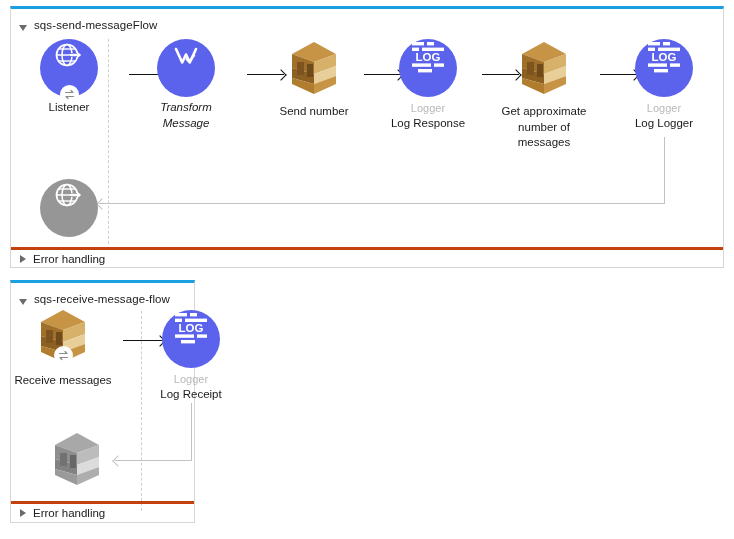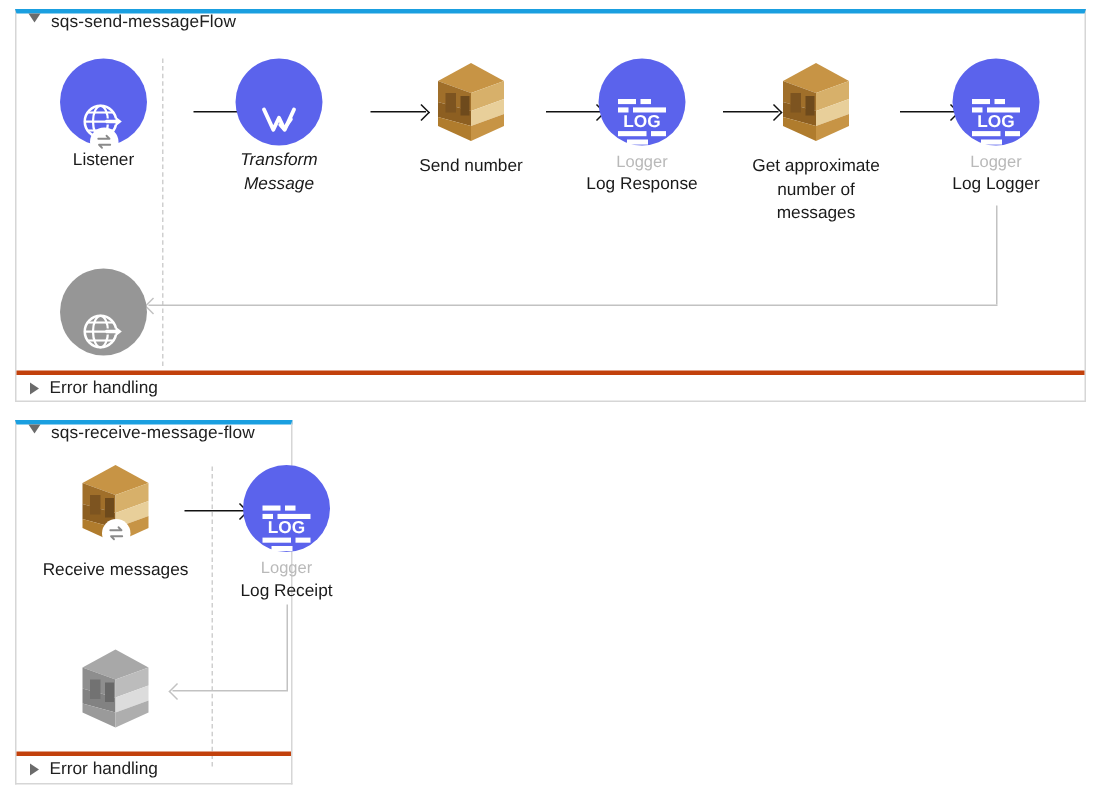--- a/index.html
+++ b/index.html
@@ -16,21 +16,21 @@
     border:1px solid #d6d6d6;
     border-top:3px solid #1a9fe0;
     box-sizing:border-box;
   }
   #flow-1{left:10px;top:6px;width:714px;height:262px;}
   #flow-2{left:10px;top:280px;width:185px;height:243px;}
 
   .flow-header{
     position:absolute;left:0;top:0;
     height:22px;width:100%;
-    display:flex;align-items:flex-start;
+    display:flex;align-items:flex-end;
     padding-left:8px;box-sizing:border-box;
   }
   .tri-down{
     width:0;height:0;
     border-left:4.5px solid transparent;
     border-right:4.5px solid transparent;
     border-top:6px solid #6b6b6b;
     margin-right:7px;
   }
   .tri-right{
@@ -58,21 +58,21 @@
     position:absolute;
     width:110px;
     margin-left:-55px;
     text-align:center;
     pointer-events:auto;
   }
   .node .circle{
     width:58px;height:58px;border-radius:50%;
     margin:0 auto;
     background:#5b63ec;
-    display:flex;align-items:flex-end;justify-content:center;
+    display:flex;align-items:flex-start;justify-content:center;
     position:relative;
   }
   .node .circle.gray{background:#969696;}
   .node .plainicon{
     width:62px;height:62px;margin:0 auto;position:relative;
     display:flex;align-items:center;justify-content:center;
   }
   .lbl-sub{
     font-size:11px;color:#b9b9b9;line-height:13px;margin-top:5px;
     white-space:nowrap;
@@ -267,21 +267,21 @@
     <span class="flow-title">sqs-receive-message-flow</span>
   </div>
 
   <div class="dash-v" style="left:130px;top:28px;height:200px;"></div>
 
   <div class="arrow" style="left:112px;top:57px;width:40px;"></div>
 
   <div class="ret-v" style="left:180px;top:120px;height:57px;"></div>
   <div class="ret-h" style="left:104px;top:177px;width:77px;"></div>
 
-  <div class="node" style="left:66px;top:22px;text-align:center;">
+  <div class="node" style="left:52px;top:22px;text-align:center;">
     <div class="plainicon">
       <svg width="60" height="60" viewBox="0 0 60 60">
         <polygon points="8,16 30,4 52,16 30,24" fill="#c79445"></polygon>
         <polygon points="8,16 30,24 30,36 8,30" fill="#a06f2a"></polygon>
         <polygon points="30,24 52,16 52,28 30,36" fill="#d7b06a"></polygon>
         <polygon points="8,30 30,36 30,46 8,40" fill="#8d5f21"></polygon>
         <polygon points="30,36 52,28 52,38 30,46" fill="#e8cf9a"></polygon>
         <polygon points="8,40 30,46 30,56 8,46" fill="#b07c2d"></polygon>
         <polygon points="30,46 52,38 52,46 30,56" fill="#c79445"></polygon>
         <rect x="13" y="24" width="7" height="13" fill="#7d5420"></rect>

